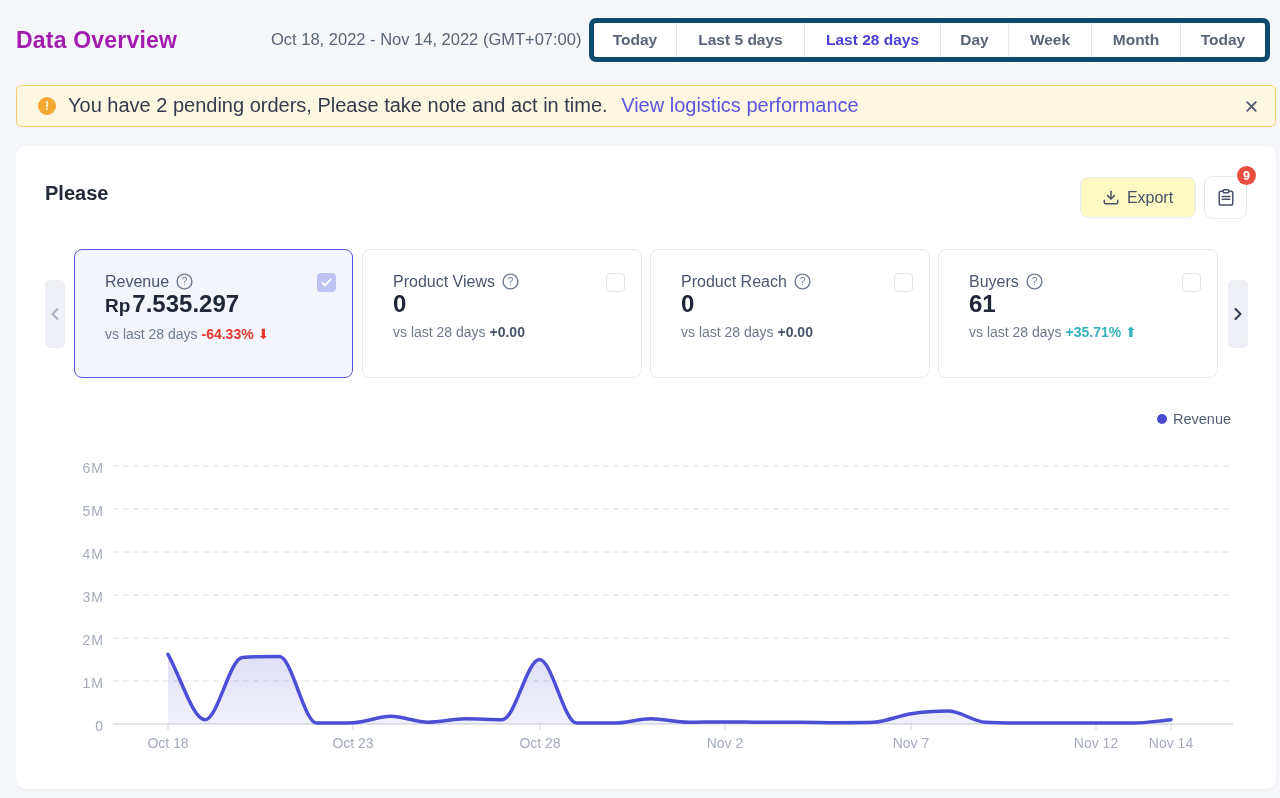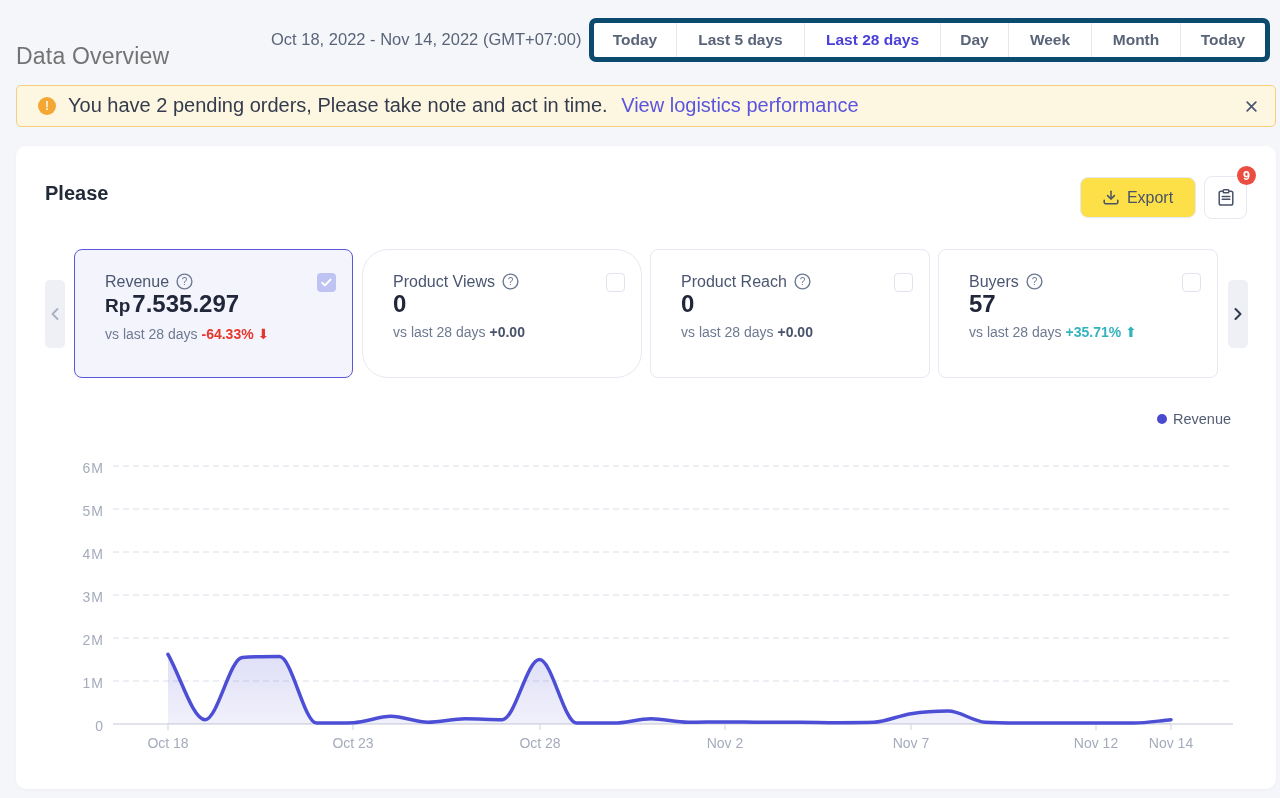--- a/index.html
+++ b/index.html
@@ -1,32 +1,32 @@
 <!DOCTYPE html>
 <html><head>
 <meta charset="utf-8">
 <style>
 * { margin:0; padding:0; box-sizing:border-box; }
 html,body { width:1280px; height:798px; }
 body { font-family:"Liberation Sans", sans-serif; background:#f5f6fa; position:relative; overflow:hidden; }
 .abs { position:absolute; }
-.h1 { left:16px; top:43px; font-size:23px; font-weight:400; color:#737373; letter-spacing:.2px; }
+.h1 { left:16px; top:27px; font-size:23px; font-weight:700; color:#a21caf; letter-spacing:.2px; }
 .daterange { left:271px; top:30px; font-size:16.5px; color:#5a6478; }
 .btngroup { left:589px; top:18px; display:flex; height:44px; background:#fff; border:5px solid #0c4a6e; border-radius:7px; overflow:hidden; }
 .btngroup .btn { display:flex; align-items:center; justify-content:center; font-size:15.5px; font-weight:600; color:#5a6478; border-right:1px solid #e4e7ef; }
 .btngroup .btn:last-child { border-right:none; }
 .btngroup .btn.active { color:#4a3fd6; }
 .banner { left:16px; top:85px; width:1260px; height:42px; background:#fdf6e1; border:1px solid #f8ce79; border-radius:5px; display:flex; align-items:center; }
 .warnicon { width:18px; height:18px; border-radius:50%; background:#f5a733; color:#fdf6e1; font-size:12px; font-weight:700; display:flex; align-items:center; justify-content:center; margin-left:21px; }
 .bannertext { position:relative; top:-1px; margin-left:12px; font-size:20px; color:#333b4d; }
 .bannerlink { color:#5a54df; margin-left:8px; }
 .bannerclose { position:absolute; left:1229px; top:12px; }
 .card { left:16px; top:146px; width:1260px; height:643px; background:#fff; border-radius:10px; box-shadow:0 1px 3px rgba(40,50,80,0.04); }
 .trends { left:45px; top:182px; font-size:20px; font-weight:700; color:#222939; }
-.exportbtn { left:1080px; top:177px; width:116px; height:41px; border:1px solid #e6e9f1; border-radius:8px; background:#fde047; display:flex; align-items:center; justify-content:center; gap:8px; font-size:16px; font-weight:500; color:#47526a; }
+.exportbtn { left:1080px; top:177px; width:116px; height:41px; border:1px solid #e6e9f1; border-radius:8px; background:#fef9c3; display:flex; align-items:center; justify-content:center; gap:8px; font-size:16px; font-weight:500; color:#47526a; }
 .clipbtn { left:1204px; top:176px; width:43px; height:43px; border:1px solid #e6e9f1; border-radius:8px; background:#fff; display:flex; align-items:center; justify-content:center; }
 .badge { left:1237px; top:166px; width:19px; height:19px; border-radius:50%; background:#ea4e41; color:#fff; font-size:12.5px; font-weight:700; display:flex; align-items:center; justify-content:center; }
 .navbtn { width:20px; height:68px; top:280px; background:#eef0f5; border-radius:5px; display:flex; align-items:center; justify-content:center; }
 .mcard { top:249px; height:129px; background:#fff; border:1px solid #e7e9f1; border-radius:8px; padding:23px 16px 0 30px; }
 .mcard.sel { background:#f4f4fc; border:1.5px solid #5b57d9; }
 .mtitle { display:flex; align-items:center; gap:7px; font-size:16px; line-height:17px; color:#4a5670; }
 .mcheck { position:absolute; top:23px; right:16px; width:19px; height:19px; border-radius:4px; }
 .mcheck.off { border:1.5px solid #e0e4ef; background:#fff; }
 .mcheck.on { background:#bfc3f3; }
 .mval { margin-top:2px; font-size:24px; line-height:24px; font-weight:700; color:#20273a; }
@@ -87,21 +87,21 @@
   <div class="mtitle">Revenue <svg width="17" height="17" viewBox="0 0 17 17">
         <circle cx="8.5" cy="8.5" r="7.4" fill="none" stroke="#6e7a92" stroke-width="1.4"></circle>
         <text x="8.5" y="12.2" text-anchor="middle" font-size="10" fill="#6e7a92" font-family="Liberation Sans">?</text>
       </svg></div>
   <div class="mcheck on"><svg width="19" height="19" viewBox="0 0 19 19" fill="none" stroke="#fff" stroke-width="2" stroke-linecap="round" stroke-linejoin="round">
         <path d="M5.2 9.7l2.7 2.7 5.6-5.8"></path>
       </svg></div>
   <div class="mval"><span class="rp">Rp</span>7.535.297</div>
   <div class="mvs">vs last 28 days <b class="neg">-64.33% </b><span class="neg" style="font-size:14px">⬇</span></div>
 </div>
-<div class="abs mcard" style="left:362px; width:280px;border-radius:26px;">
+<div class="abs mcard" style="left:362px; width:280px;">
   <div class="mtitle">Product Views <svg width="17" height="17" viewBox="0 0 17 17">
         <circle cx="8.5" cy="8.5" r="7.4" fill="none" stroke="#6e7a92" stroke-width="1.4"></circle>
         <text x="8.5" y="12.2" text-anchor="middle" font-size="10" fill="#6e7a92" font-family="Liberation Sans">?</text>
       </svg></div>
   <div class="mcheck off"></div>
   <div class="mval">0</div>
   <div class="mvs">vs last 28 days <b class="neu">+0.00</b></div>
 </div>
 <div class="abs mcard" style="left:650px; width:280px;">
   <div class="mtitle">Product Reach <svg width="17" height="17" viewBox="0 0 17 17">
@@ -111,21 +111,21 @@
   <div class="mcheck off"></div>
   <div class="mval">0</div>
   <div class="mvs">vs last 28 days <b class="neu">+0.00</b></div>
 </div>
 <div class="abs mcard" style="left:938px; width:280px;">
   <div class="mtitle">Buyers <svg width="17" height="17" viewBox="0 0 17 17">
         <circle cx="8.5" cy="8.5" r="7.4" fill="none" stroke="#6e7a92" stroke-width="1.4"></circle>
         <text x="8.5" y="12.2" text-anchor="middle" font-size="10" fill="#6e7a92" font-family="Liberation Sans">?</text>
       </svg></div>
   <div class="mcheck off"></div>
-  <div class="mval">57</div>
+  <div class="mval">61</div>
   <div class="mvs">vs last 28 days <b class="pos">+35.71% </b><span class="pos" style="font-size:14px">⬆</span></div>
 </div>
 
 <svg class="abs" style="left:16px; top:395px;" width="1260" height="380" viewBox="0 0 1260 380" font-family="Liberation Sans">
   <defs>
     <linearGradient id="ag" x1="0" y1="0" x2="0" y2="329" gradientUnits="userSpaceOnUse">
       <stop offset="0" stop-color="#4c4cd1" stop-opacity="0.55"></stop>
       <stop offset="1" stop-color="#4c4cd1" stop-opacity="0.08"></stop>
     </linearGradient>
   </defs>

